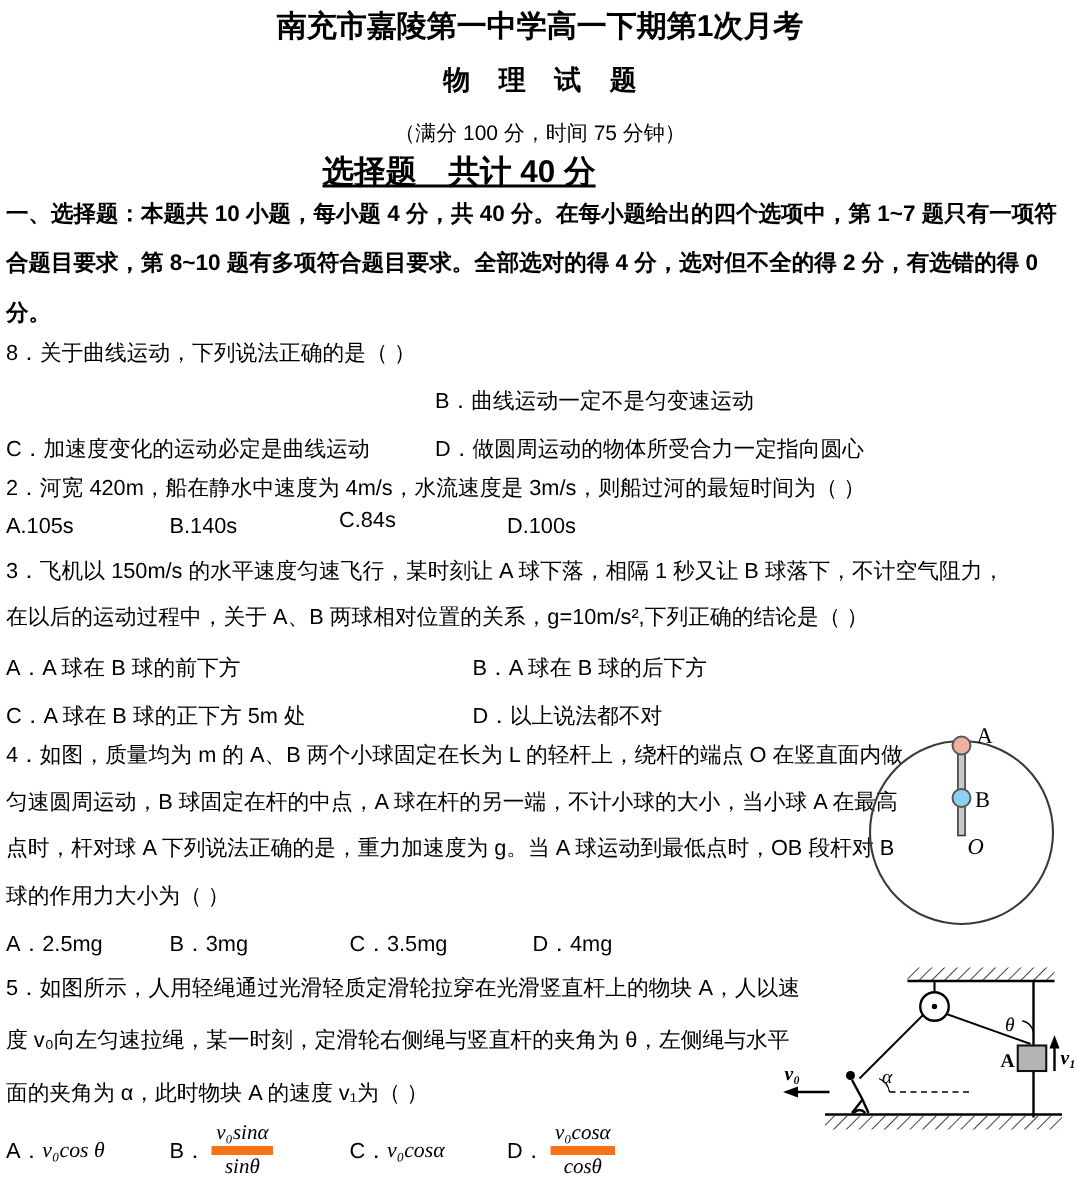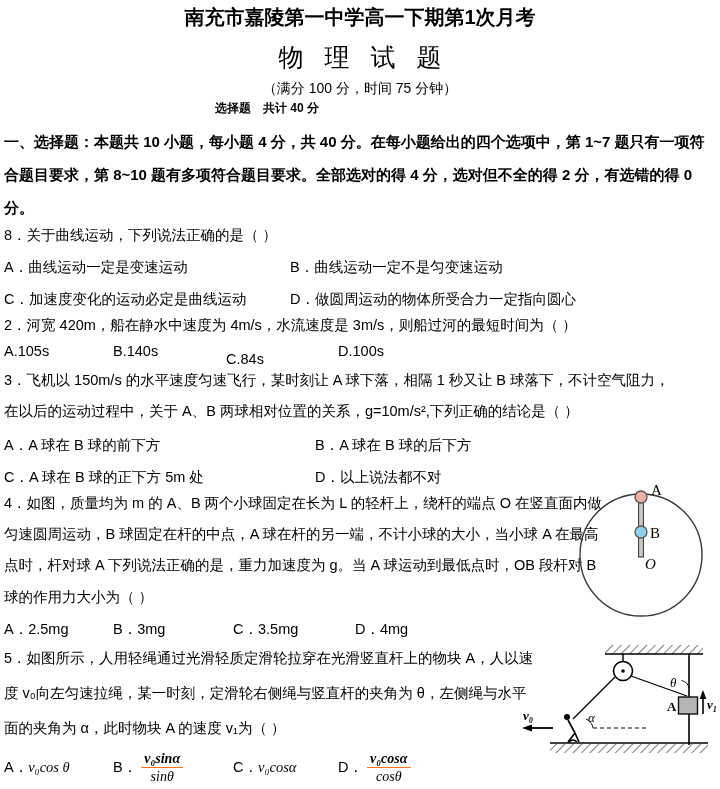--- a/index.html
+++ b/index.html
@@ -3,31 +3,31 @@
 <meta charset="utf-8">
 <style>
   html,body { margin:0; padding:0; background:#ffffff; }
   .page {
     position:relative; width:720px; height:789px; background:#ffffff;
     font-family:"Liberation Sans", sans-serif; color:#000; overflow:hidden;
   }
   .abs { position:absolute; white-space:nowrap; }
   .center { left:0; width:720px; text-align:center; }
   .doc-title   { top:4px;  font-size:20px; font-weight:bold; }
-  .doc-sub     { top:41px; font-size:25px; font-weight:normal; word-spacing:14px; }
+  .doc-sub     { top:41px; font-size:18px; font-weight:bold; word-spacing:14px; }
   .doc-meta    { top:80px; font-size:14px; }
-  .doc-section { top:100px; left:215px; font-size:12px; font-weight:bold; }
+  .doc-section { top:100px; left:215px; font-size:21px; font-weight:bold;text-decoration:underline; }
   .intro-line  { left:4px; font-size:15px; font-weight:bold;text-align:center; }
   .body-line   { left:4px; font-size:14.5px; }
   .opt         { font-size:14.5px; }
   .var { font-family:"Liberation Serif", serif; font-style:italic; }
   .frac { display:inline-flex; flex-direction:column; align-items:center;
           font-family:"Liberation Serif", serif; font-style:italic;
           font-size:14px; line-height:17px; vertical-align:middle; margin-left:4px; }
-  .frac .num { border-bottom:1px solid #f97316; padding:0 3px;font-weight:bold; }
+  .frac .num { border-bottom:6px solid #f97316; padding:0 3px; }
   .frac .den { padding:0 3px; }
   .q5opt { display:flex; align-items:center; height:40px; }
   
   .dlabel  { font-family:"Liberation Serif", serif; font-size:15px; }
   .dsmall  { font-family:"Liberation Serif", serif; font-size:13px; }
   .ditalic { font-style:italic; }
   .dbold   { font-weight:bold; }
 </style>
 </head>
 <body>
@@ -37,29 +37,28 @@
   <div class="abs center doc-title">南充市嘉陵第一中学高一下期第1次月考</div>
   <div class="abs center doc-sub">物 理 试 题</div>
   <div class="abs center doc-meta">（满分 100 分，时间 75 分钟）</div>
   <div class="abs doc-section">选择题　共计 40 分</div>
 
   <div class="abs intro-line" style="top:133px">一、选择题：本题共 10 小题，每小题 4 分，共 40 分。在每小题给出的四个选项中，第 1~7 题只有一项符</div>
   <div class="abs intro-line" style="top:166px">合题目要求，第 8~10 题有多项符合题目要求。全部选对的得 4 分，选对但不全的得 2 分，有选错的得 0</div>
   <div class="abs intro-line" style="top:199px">分。</div>
 
   <div class="abs body-line" style="top:226px">8．关于曲线运动，下列说法正确的是（      ）</div>
-  <div class="abs opt" style="top:258px; left:4px">A．曲线运动一定是变速运动</div>
   <div class="abs opt" style="top:290px; left:4px">C．加速度变化的运动必定是曲线运动</div>
   <div class="abs opt" style="top:258px; left:290px">B．曲线运动一定不是匀变速运动</div>
   <div class="abs opt" style="top:290px; left:290px">D．做圆周运动的物体所受合力一定指向圆心</div>
 
   <div class="abs body-line" style="top:316px">2．河宽 420m，船在静水中速度为 4m/s，水流速度是 3m/s，则船过河的最短时间为（      ）</div>
   <div class="abs opt" style="top:343px; left:4px">A.105s</div>
   <div class="abs opt" style="top:343px; left:113px">B.140s</div>
-  <div class="abs opt" style="top:351px; left:226px">C.84s</div>
+  <div class="abs opt" style="top:339px; left:226px">C.84s</div>
   <div class="abs opt" style="top:343px; left:338px">D.100s</div>
 
   <div class="abs body-line" style="top:371px">3．飞机以 150m/s 的水平速度匀速飞行，某时刻让 A 球下落，相隔 1 秒又让 B 球落下，不计空气阻力，</div>
   <div class="abs body-line" style="top:402px">在以后的运动过程中，关于 A、B 两球相对位置的关系，g=10m/s²,下列正确的结论是（      ）</div>
   <div class="abs opt" style="top:436px; left:4px">A．A 球在 B 球的前下方</div>
   <div class="abs opt" style="top:436px; left:315px">B．A 球在 B 球的后下方</div>
   <div class="abs opt" style="top:468px; left:4px">C．A 球在 B 球的正下方 5m 处</div>
   <div class="abs opt" style="top:468px; left:315px">D．以上说法都不对</div>
 
   <div class="abs body-line" style="top:494px">4．如图，质量均为 m 的 A、B 两个小球固定在长为 L 的轻杆上，绕杆的端点 O 在竖直面内做</div>

